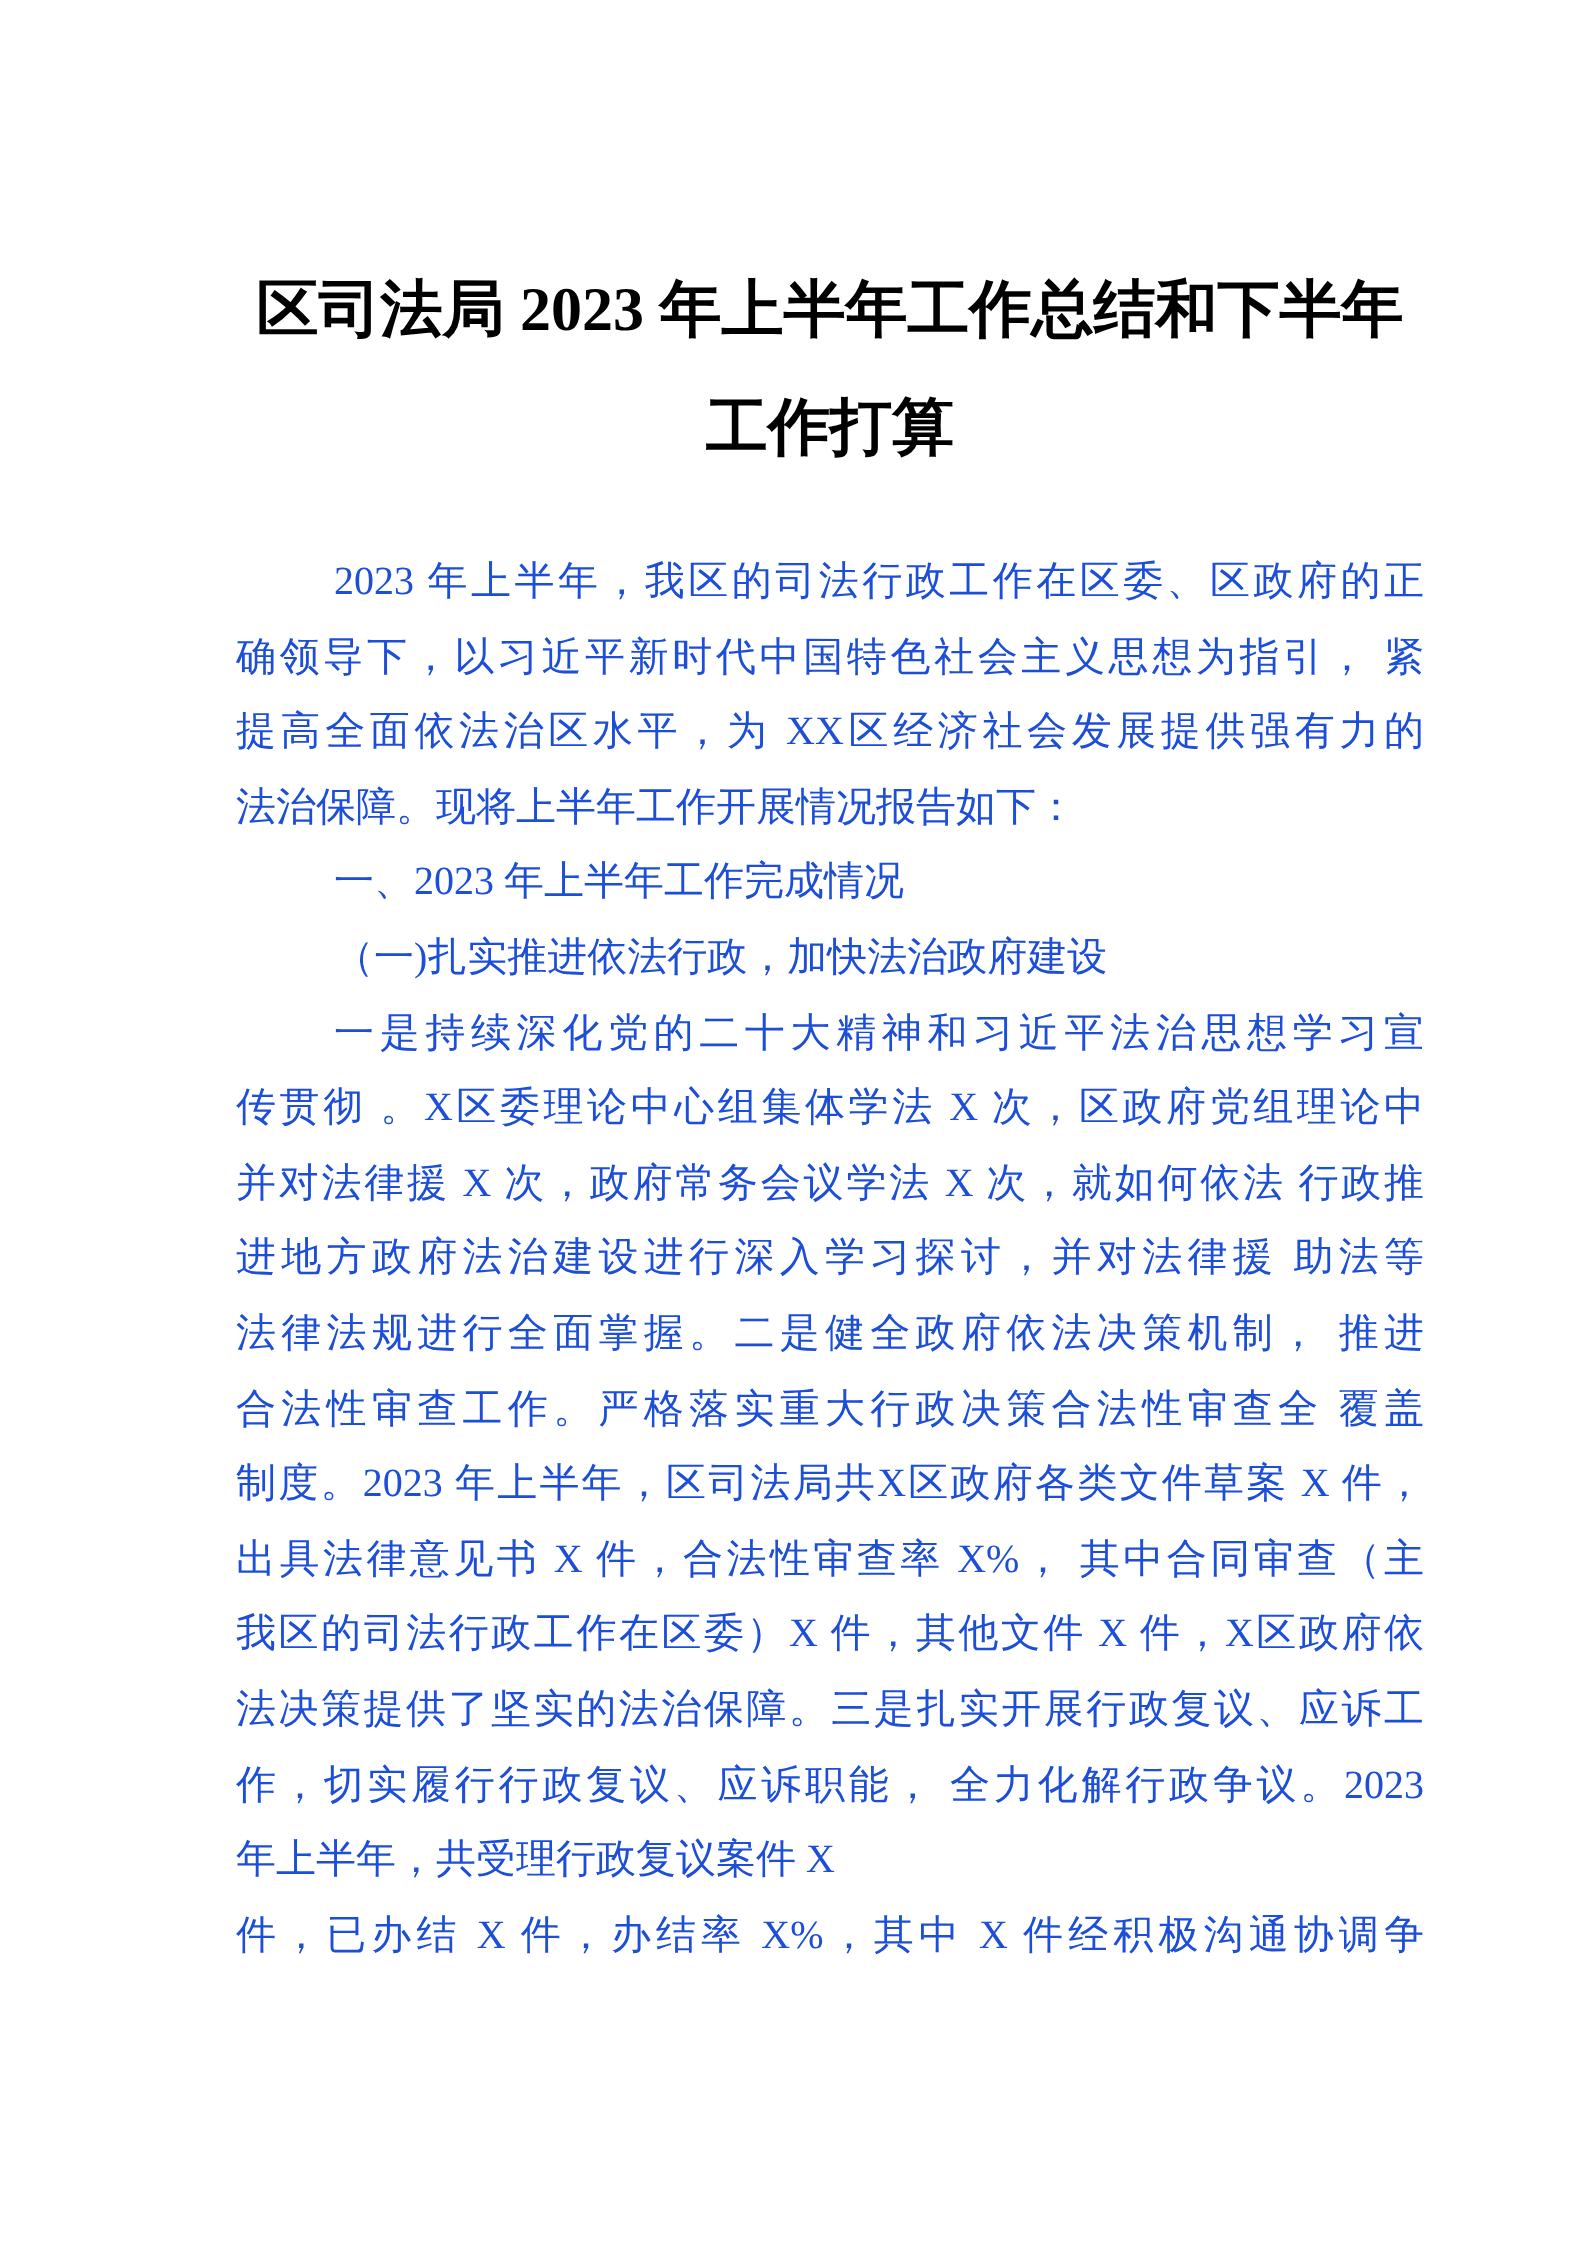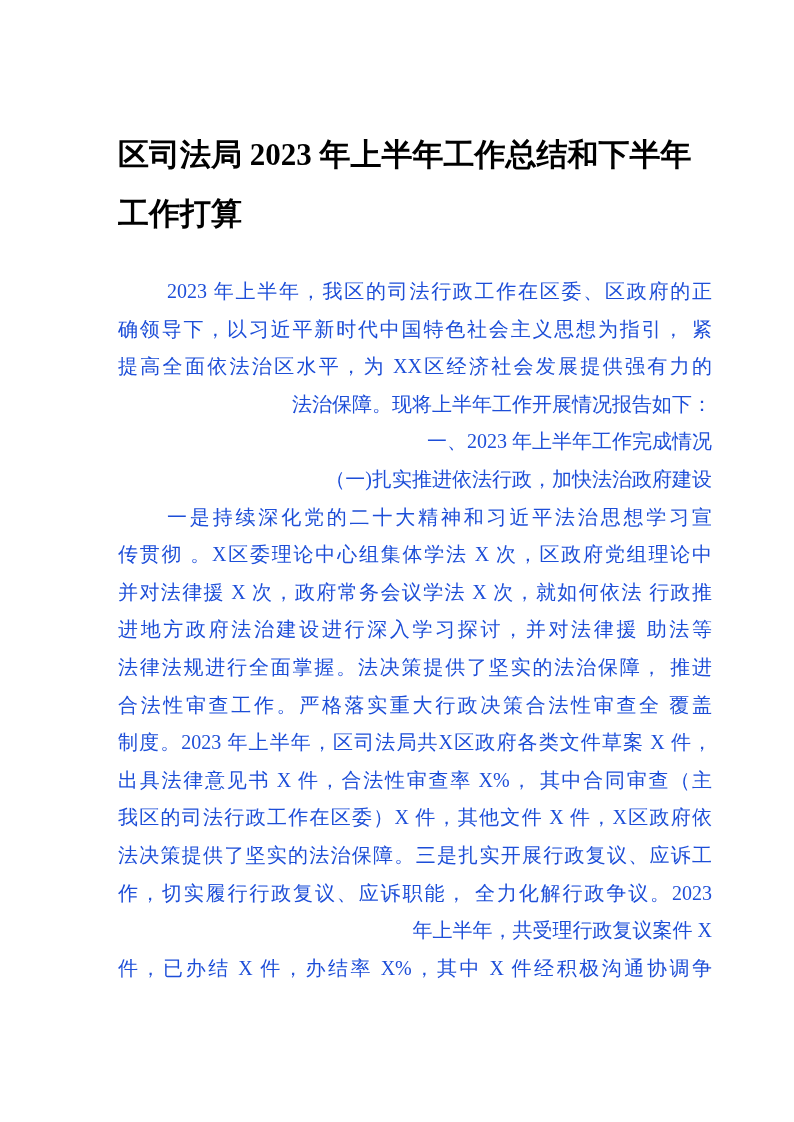--- a/index.html
+++ b/index.html
@@ -20,31 +20,31 @@
     position: absolute;
     left: 118px;
     top: 125px;
     width: 594px;
   }
   .title {
     margin: 0;
     font-size: 31px;
     font-weight: bold;
     line-height: 59px;
-    text-align: left;
+    text-align: center;
     color: #000000;
   }
   .body {
     margin-top: 30px;
     font-size: 20px;
     line-height: 37.6px;
     color: #1d4ed8;
   }
   .line {
-    text-align: right;
+    text-align: left;
     overflow: hidden;
     height: 37.6px;
   }
   .line.justify {
     text-align: justify;
     text-align-last: justify;
   }
   .line.indent {
     padding-left: 49px;
   }
@@ -62,21 +62,21 @@
         <div class="line indent justify">2023 年上半年，我区的司法行政工作在区委、区政府的正</div>
         <div class="line justify">确领导下，以习近平新时代中国特色社会主义思想为指引， 紧</div>
         <div class="line justify">提高全面依法治区水平，为 XX区经济社会发展提供强有力的</div>
         <div class="line">法治保障。现将上半年工作开展情况报告如下：</div>
         <div class="line indent">一、2023 年上半年工作完成情况</div>
         <div class="line indent">（一)扎实推进依法行政，加快法治政府建设</div>
         <div class="line indent justify">一是持续深化党的二十大精神和习近平法治思想学习宣</div>
         <div class="line justify">传贯彻 。X区委理论中心组集体学法 X 次，区政府党组理论中</div>
         <div class="line justify">并对法律援 X 次，政府常务会议学法 X 次，就如何依法 行政推</div>
         <div class="line justify">进地方政府法治建设进行深入学习探讨，并对法律援 助法等</div>
-        <div class="line justify">法律法规进行全面掌握。法决策提供了坚实的法治保障， 推进</div>
+        <div class="line justify">法律法规进行全面掌握。二是健全政府依法决策机制， 推进</div>
         <div class="line justify">合法性审查工作。严格落实重大行政决策合法性审查全 覆盖</div>
         <div class="line justify">制度。2023 年上半年，区司法局共X区政府各类文件草案 X 件，</div>
         <div class="line justify">出具法律意见书 X 件，合法性审查率 X%， 其中合同审查（主</div>
         <div class="line justify">我区的司法行政工作在区委）X 件，其他文件 X 件，X区政府依</div>
         <div class="line justify">法决策提供了坚实的法治保障。三是扎实开展行政复议、应诉工</div>
         <div class="line justify">作，切实履行行政复议、应诉职能， 全力化解行政争议。2023</div>
         <div class="line">年上半年，共受理行政复议案件 X</div>
         <div class="line justify">件，已办结 X 件，办结率 X%，其中 X 件经积极沟通协调争</div>
       </div>
   </div>

